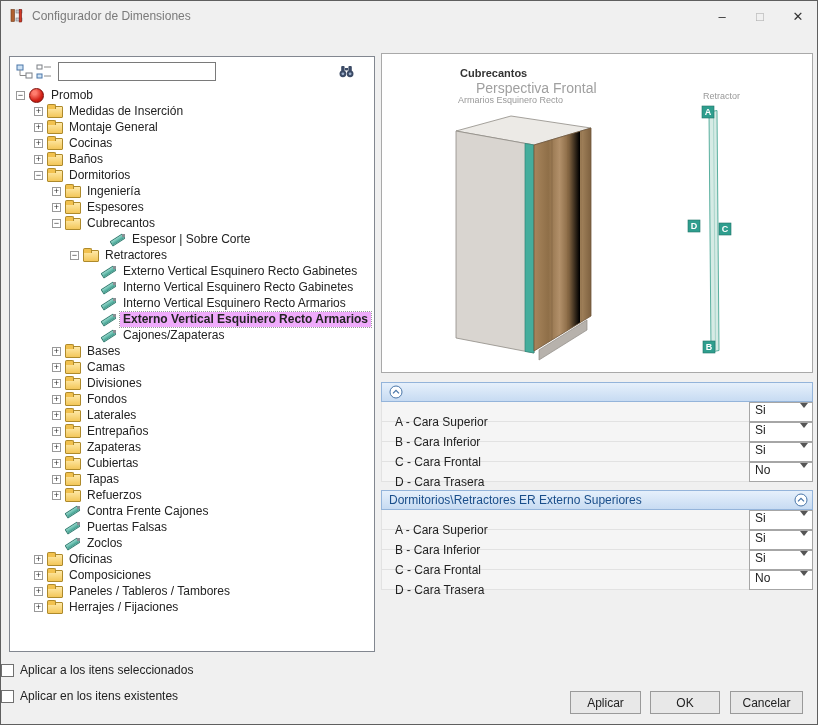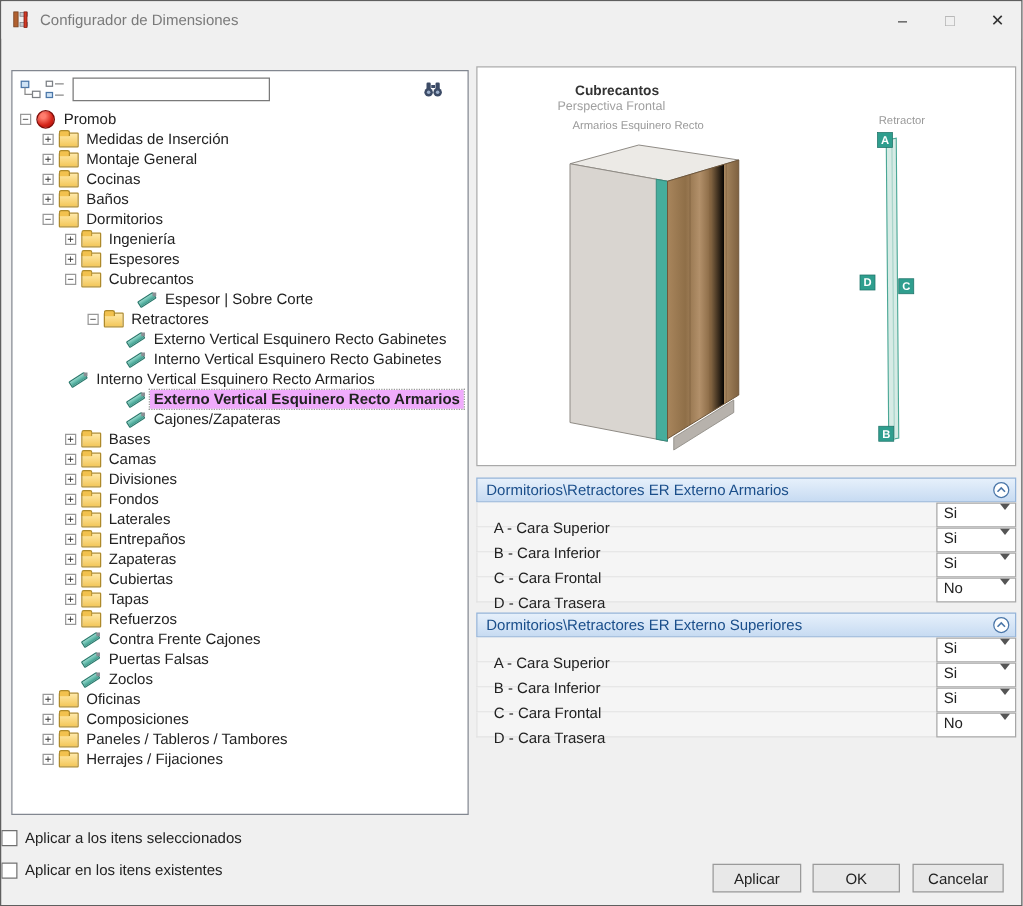--- a/index.html
+++ b/index.html
@@ -39,21 +39,21 @@
   .ticon.rule::before { content:""; position:absolute; left:1px; top:5px; width:13px; height:4px; background:linear-gradient(#8fd8ca,#3b9c8c); border:1px solid #2b7b6e; border-radius:1px; transform:rotate(-33deg); }
   .ticon.rule::after { content:""; position:absolute; right:0px; top:2px; width:3px; height:3px; background:#8a8f94; }
   .tlabel { padding:0 3px; line-height:15px; }
   .tree-row.selected .tlabel { background:#f0abfc; outline:1px dotted #9a9a9a; font-weight:bold; }
 
   
   .right-panel { position:absolute; left:380px; top:52px; width:432px; }
   .preview { position:relative; width:432px; height:320px; background:#fff; border:1px solid #a9a9a9; }
   .pv-label { position:absolute; color:#999; font-size:9px; }
   .pv-title { position:absolute; left:78px; top:13px; font-size:11px; font-weight:bold; color:#333; }
-  .pv-sub { position:absolute; left:64px; top:26px; color:#a0a0a0; font-size:10px;text-align:center; }
+  .pv-sub { position:absolute; left:94px; top:26px; color:#a0a0a0; font-size:14px;text-align:center; }
 
   .sections { margin-top:9px; }
   .section { margin-bottom:8px; }
   .sec-head { height:20px; background:linear-gradient(#e6f0fb,#c7dbf2); border:1px solid #94b4da; display:flex; align-items:center; padding:0 4px 0 7px; color:#1a4e8a; }
   .sec-title { flex:1; }
   .collapse-btn { width:14px; height:14px; display:flex; }
   .prow { height:20px; display:flex; align-items:center; background:#f5f5f5; border:1px solid #e2e2e2; border-top:none; }
   .plabel { flex:1; padding-left:13px; color:#222;margin-top:20px; }
   .dropdown { width:64px; height:20px; margin:-1px -1px -1px 0; border:1px solid #a6a6a6; background:#fff; display:flex; align-items:flex-start; }
   .dval { flex:1; padding-left:5px; }
@@ -262,21 +262,21 @@
         <div class="tree-row" style="padding-left: 78px;">
           <span class="expand none"></span>
           <span class="ticon rule"></span>
           <span class="tlabel">Externo Vertical Esquinero Recto Gabinetes</span>
         </div>
         <div class="tree-row" style="padding-left: 78px;">
           <span class="expand none"></span>
           <span class="ticon rule"></span>
           <span class="tlabel">Interno Vertical Esquinero Recto Gabinetes</span>
         </div>
-        <div class="tree-row" style="padding-left: 32px;">
+        <div class="tree-row" style="padding-left: 78px;">
           <span class="expand none"></span>
           <span class="ticon rule"></span>
           <span class="tlabel">Interno Vertical Esquinero Recto Armarios</span>
         </div>
         <div class="tree-row selected" style="padding-left: 78px;">
           <span class="expand none"></span>
           <span class="ticon rule"></span>
           <span class="tlabel">Externo Vertical Esquinero Recto Armarios</span>
         </div>
         <div class="tree-row" style="padding-left: 78px;">
@@ -415,21 +415,20 @@
           <rect x="337" y="169" width="12" height="12" fill="#2f9e8e" stroke="#1f7468" stroke-width="0.6"></rect>
           <text x="343" y="178" fill="#ffffff">C</text>
           <rect x="306" y="166" width="12" height="12" fill="#2f9e8e" stroke="#1f7468" stroke-width="0.6"></rect>
           <text x="312" y="175" fill="#ffffff">D</text>
         </g>
       </svg>
     </div>
     <div class="sections" id="sections">
         <div class="section">
           <div class="sec-head">
-            <span class="sec-title">Dormitorios\Retractores ER Externo Armarios</span>
             <span class="collapse-btn">
               <svg width="14" height="14" viewBox="0 0 14 14">
                 <circle cx="7" cy="7" r="6" fill="#fff" stroke="#4a76a8"></circle>
                 <path d="M4 8.4 L7 5.4 L10 8.4" fill="none" stroke="#4a76a8" stroke-width="1.3"></path>
               </svg>
             </span>
           </div>
           <div class="prow">
             <span class="plabel">A - Cara Superior</span>
             <div class="dropdown">

